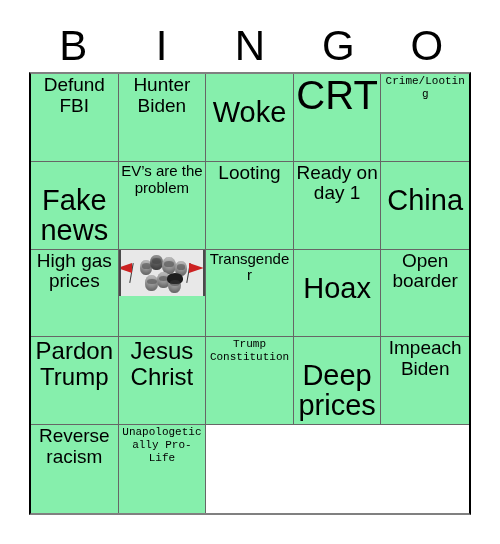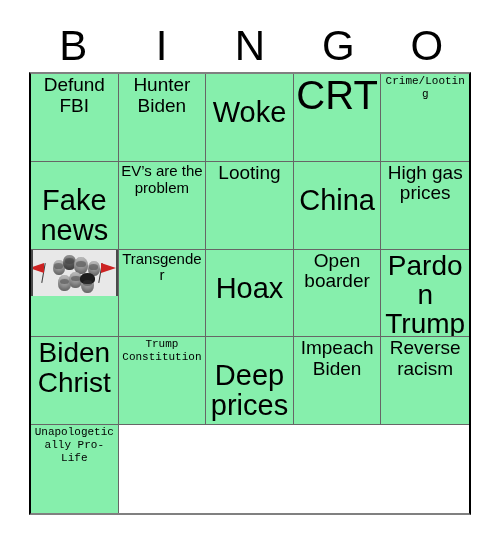--- a/index.html
+++ b/index.html
@@ -83,21 +83,21 @@
     line-height: 1.06;
     word-wrap: break-word;
     width: 100%;
     display: block;
   }
 
   
   .sz-xs  { font-size: 11px; line-height: 1.18; font-family: Liberation Mono, monospace; }
   .sz-s   { font-size: 15px; line-height: 1.12; }
   .sz-m   { font-size: 19px; line-height: 1.08; }
-  .sz-l   { font-size: 28px; line-height: 1.05; }
+  .sz-l   { font-size: 24px; line-height: 1.05; }
   .sz-xl  { font-size: 29px; line-height: 1.03; margin-top: 23px; }
   .sz-xxl { font-size: 40px; line-height: 1.02; }
 
   
   .cell.image-cell { padding: 0; }
   #center-collage {
     width: 100%;
     height: 46px;
     background: #e8e8e8;
     position: relative;
@@ -197,20 +197,23 @@
         <span class="cell-text sz-xs">Crime/Looting</span>
       </div>
       <div class="cell">
         <span class="cell-text sz-xl">Fake news</span>
       </div>
       <div class="cell">
         <span class="cell-text sz-s">EV’s are the problem</span>
       </div>
       <div class="cell">
         <span class="cell-text sz-m">Looting</span>
+      </div>
+      <div class="cell">
+        <span class="cell-text sz-m">Ready on day 1</span>
       </div>
       <div class="cell">
         <span class="cell-text sz-xl">China</span>
       </div>
       <div class="cell">
         <span class="cell-text sz-m">High gas prices</span>
       </div>
       <div class="cell image-cell">
         <div id="center-collage">
           <div class="face " style="left: 24%; top: 10px; width: 12px; height: 15px;"></div>
@@ -236,21 +239,21 @@
       <div class="cell">
         <span class="cell-text sz-xl">Hoax</span>
       </div>
       <div class="cell">
         <span class="cell-text sz-m">Open boarder</span>
       </div>
       <div class="cell">
         <span class="cell-text sz-l">Pardon Trump</span>
       </div>
       <div class="cell">
-        <span class="cell-text sz-l">Biden Christ</span>
+        <span class="cell-text sz-l">Jesus Christ</span>
       </div>
       <div class="cell">
         <span class="cell-text sz-xs">Trump Constitution</span>
       </div>
       <div class="cell">
         <span class="cell-text sz-xl">Deep prices</span>
       </div>
       <div class="cell">
         <span class="cell-text sz-m">Impeach Biden</span>
       </div>

